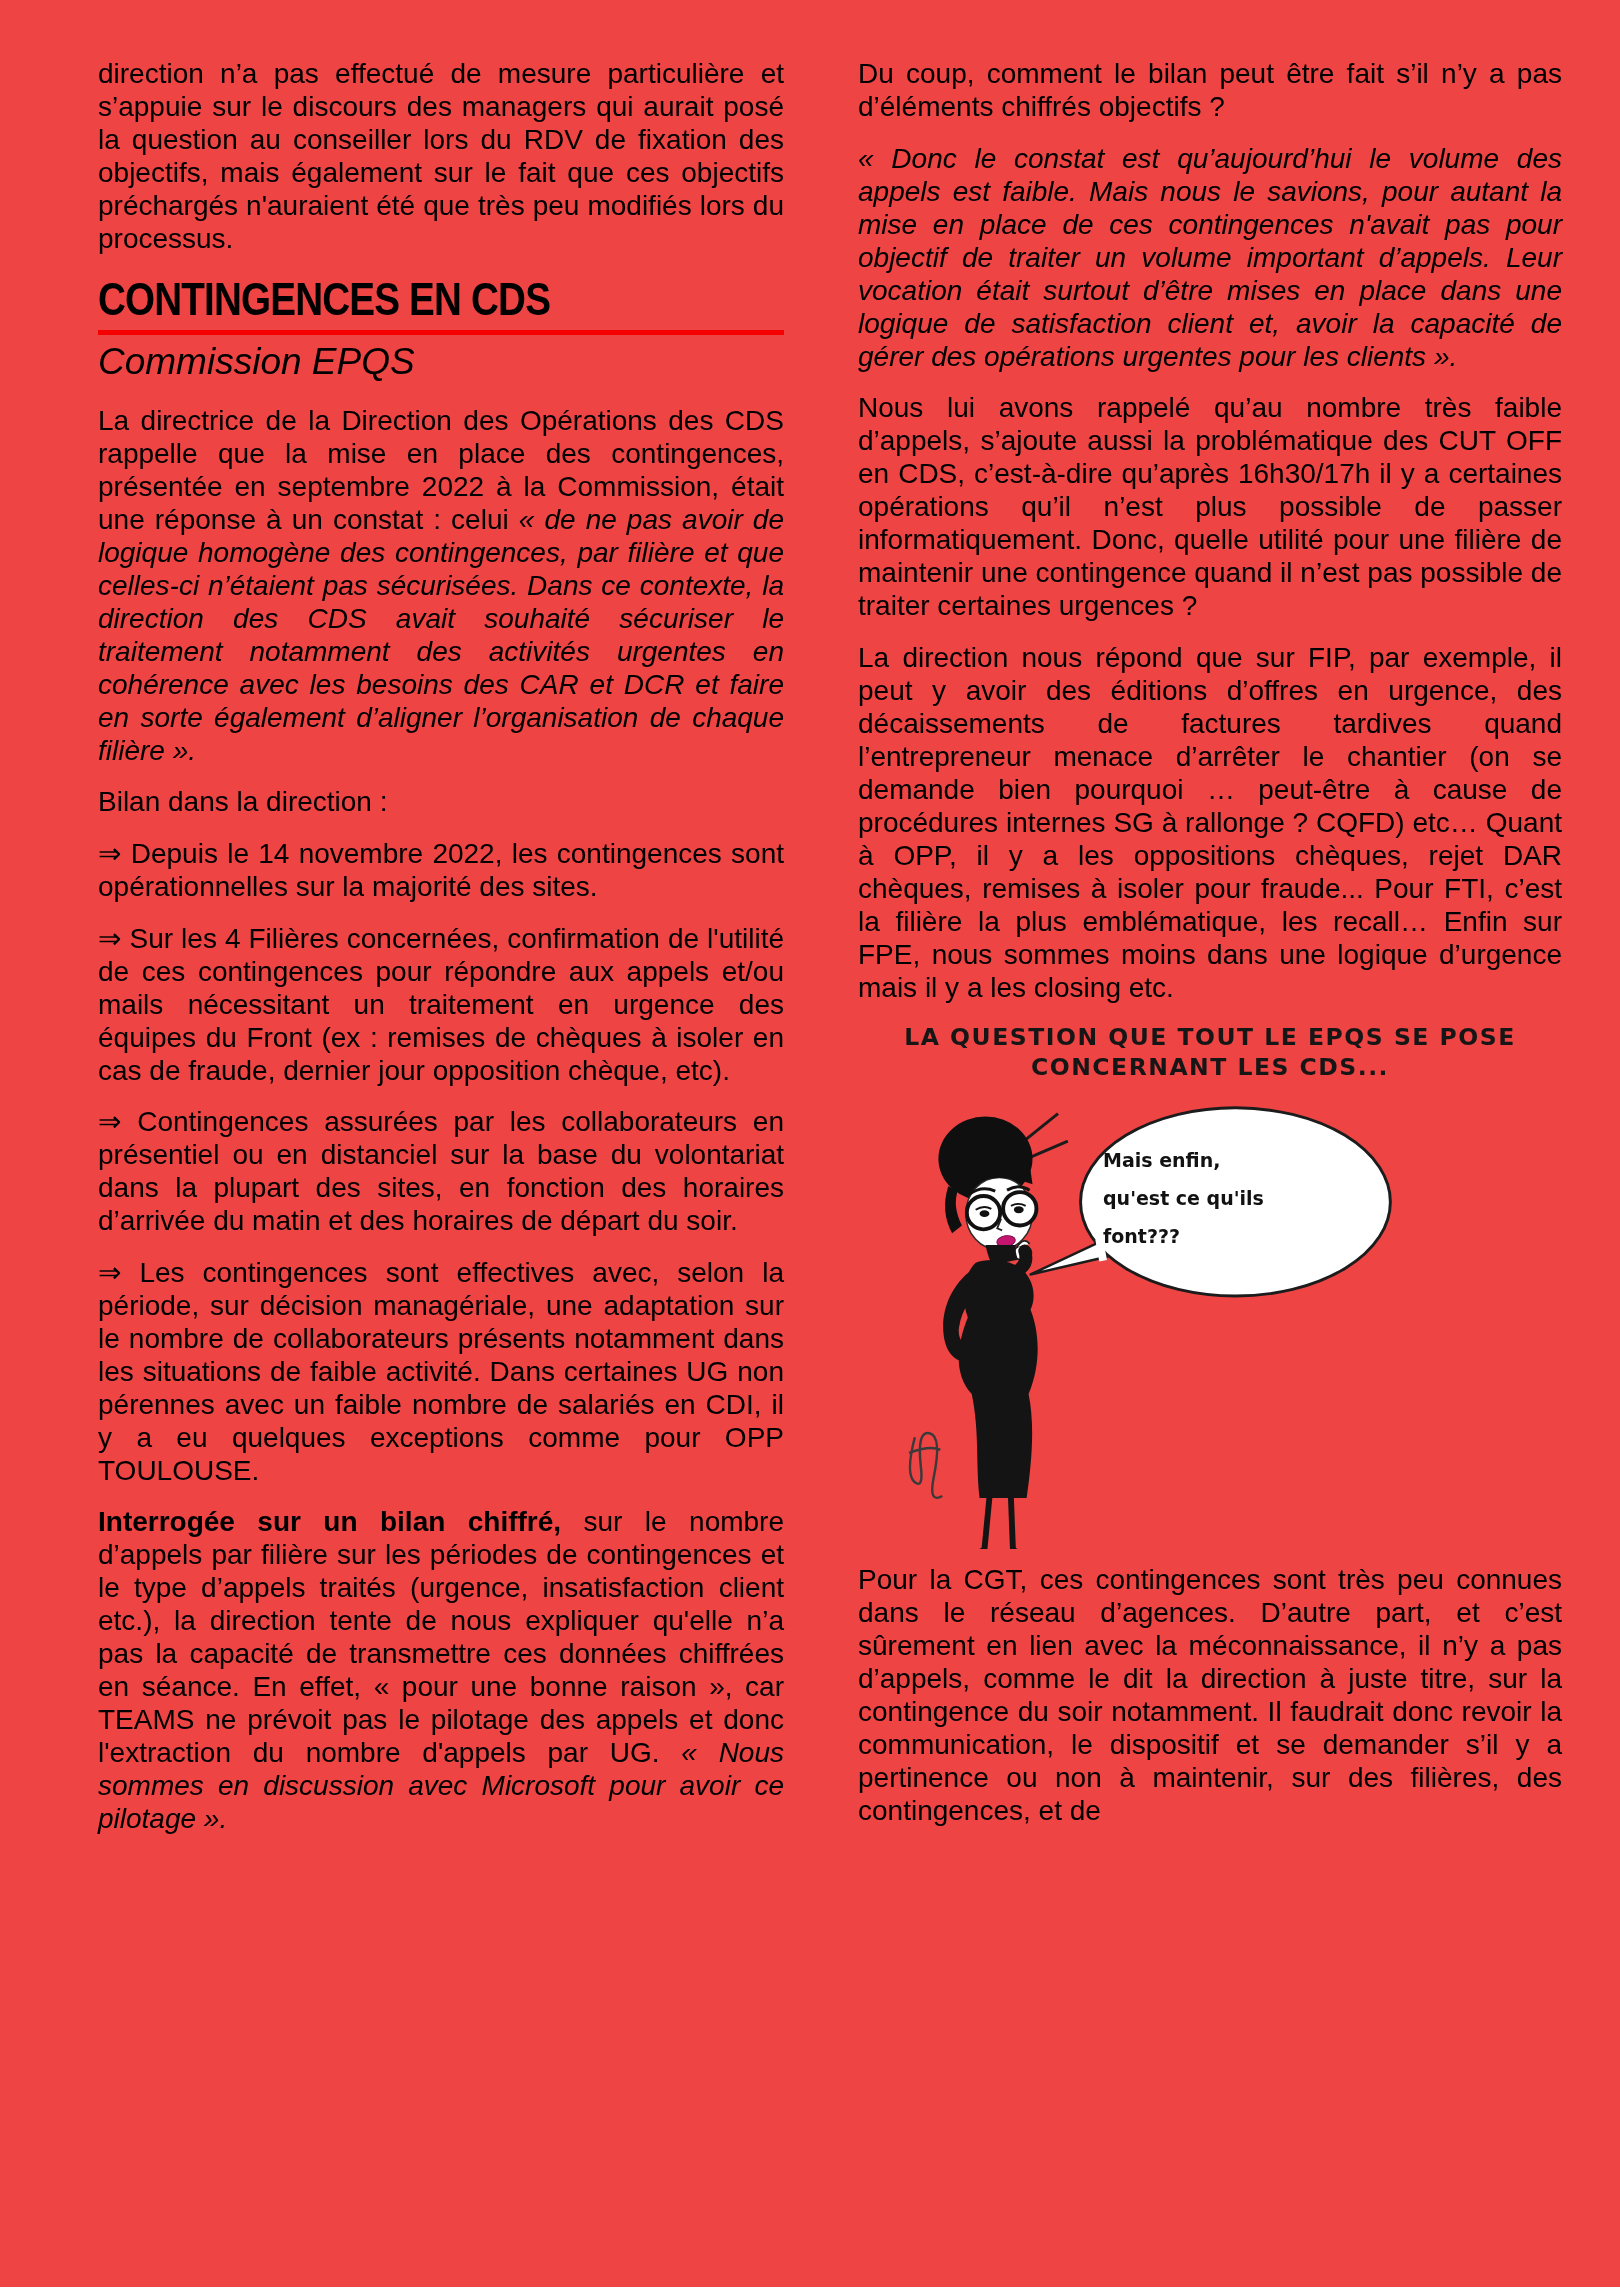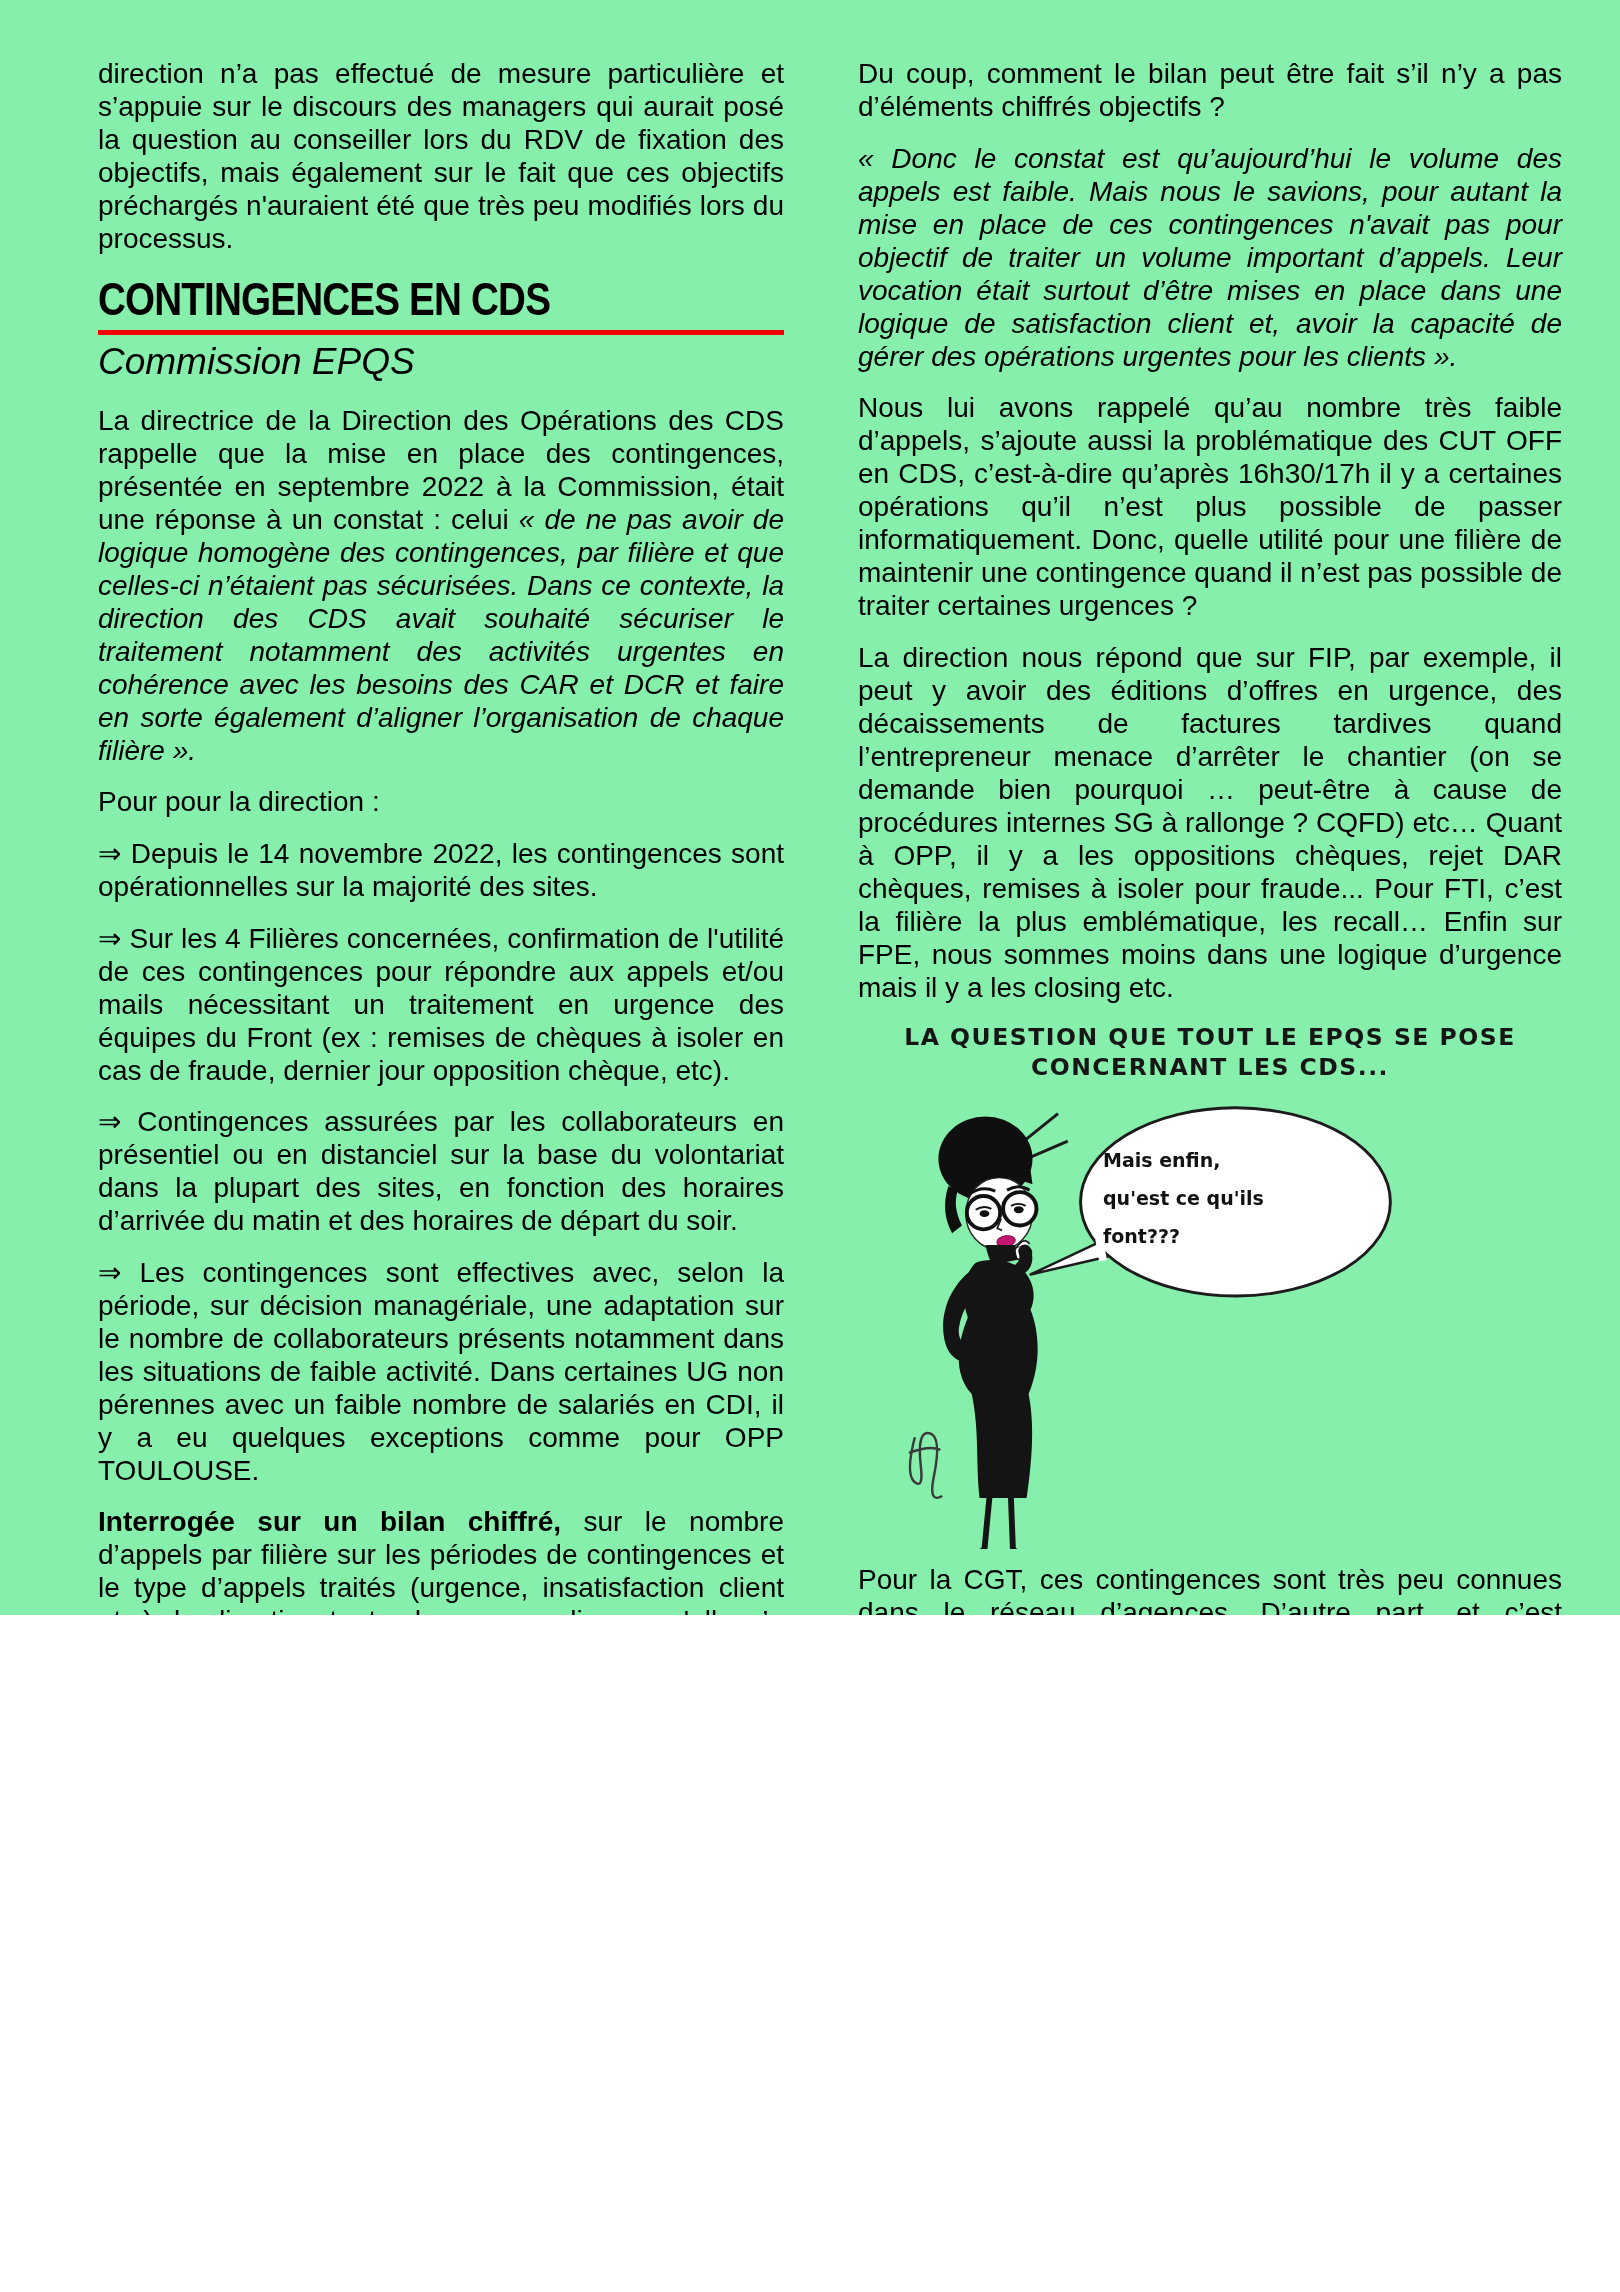--- a/index.html
+++ b/index.html
@@ -1,19 +1,19 @@
 <!DOCTYPE html>
 <html lang="fr"><head>
 <meta charset="utf-8">
 <style>
   html,body{margin:0;padding:0;background:#ffffff;}
   .page{
     position:relative;
-    width:1620px;height:1615px;
-    background:#86efac;
+    width:1620px;height:2287px;
+    background:#ef4444;
     font-family:"Liberation Sans",sans-serif;
     color:#000;
     overflow:hidden;
   }
   .col{position:absolute;top:57px;}
   .col-left{left:98px;width:686px;}
   .col-right{left:858px;width:704px;}
   p.para{
     margin:0 0 18.6px 0;
     font-size:28px;
@@ -83,21 +83,21 @@
 <div class="page">
 
   <div class="col col-left">
     <p class="para"><span class="seg-n">direction n’a pas effectué de mesure particulière et s’appuie sur le discours des managers qui aurait posé la question au conseiller lors du RDV de fixation des objectifs, mais également sur le fait que ces objectifs préchargés n'auraient été que très peu modifiés lors du processus.</span></p>
 
     <h2 class="section-head"><span class="condensed">CONTINGENCES EN CDS</span></h2>
     <div class="heading-rule"></div>
     <div class="subheading">Commission EPQS</div>
 
     <p class="para"><span class="seg-n">La directrice de la Direction des Opérations des CDS rappelle que la mise en place des contingences, présentée en septembre 2022 à la Commission, était une réponse à un constat : celui </span><span class="seg-i">« de ne pas avoir de logique homogène des contingences, par filière et que celles-ci n’étaient pas sécurisées. Dans ce contexte, la direction des CDS avait souhaité sécuriser le traitement notamment des activités urgentes en cohérence avec les besoins des CAR et DCR et faire en sorte également d’aligner l’organisation de chaque filière ».</span></p>
-    <p class="para single"><span class="seg-n">Pour pour la direction :</span></p>
+    <p class="para single"><span class="seg-n">Bilan dans la direction :</span></p>
 
     <p class="para"><span class="seg-n">⇒ Depuis le 14 novembre 2022, les contingences sont opérationnelles sur la majorité des sites.</span></p>
     <p class="para"><span class="seg-n">⇒ Sur les 4 Filières concernées, confirmation de l'utilité de ces contingences pour répondre aux appels et/ou mails nécessitant un traitement en urgence des équipes du Front (ex : remises de chèques à isoler en cas de fraude, dernier jour opposition chèque, etc).</span></p>
     <p class="para"><span class="seg-n">⇒ Contingences assurées par les collaborateurs en présentiel ou en distanciel sur la base du volontariat dans la plupart des sites, en fonction des horaires d’arrivée du matin et des horaires de départ du soir.</span></p>
     <p class="para"><span class="seg-n">⇒ Les contingences sont effectives avec, selon la période, sur décision managériale, une adaptation sur le nombre de collaborateurs présents notamment dans les situations de faible activité. Dans certaines UG non pérennes avec un faible nombre de salariés en CDI, il y a eu quelques exceptions comme pour OPP TOULOUSE.</span></p>
 
     <p class="para"><span class="seg-b">Interrogée sur un bilan chiffré,</span><span class="seg-n"> sur le nombre d’appels par filière sur les périodes de contingences et le type d’appels traités (urgence, insatisfaction client etc.), la direction tente de nous expliquer qu'elle n’a pas la capacité de transmettre ces données chiffrées en séance. En effet, « pour une bonne raison », car TEAMS ne prévoit pas le pilotage des appels et donc l'extraction du nombre d'appels par UG. </span><span class="seg-i">« Nous sommes en discussion avec Microsoft pour avoir ce pilotage ».</span></p>
   </div>
 
   <div class="col col-right">

